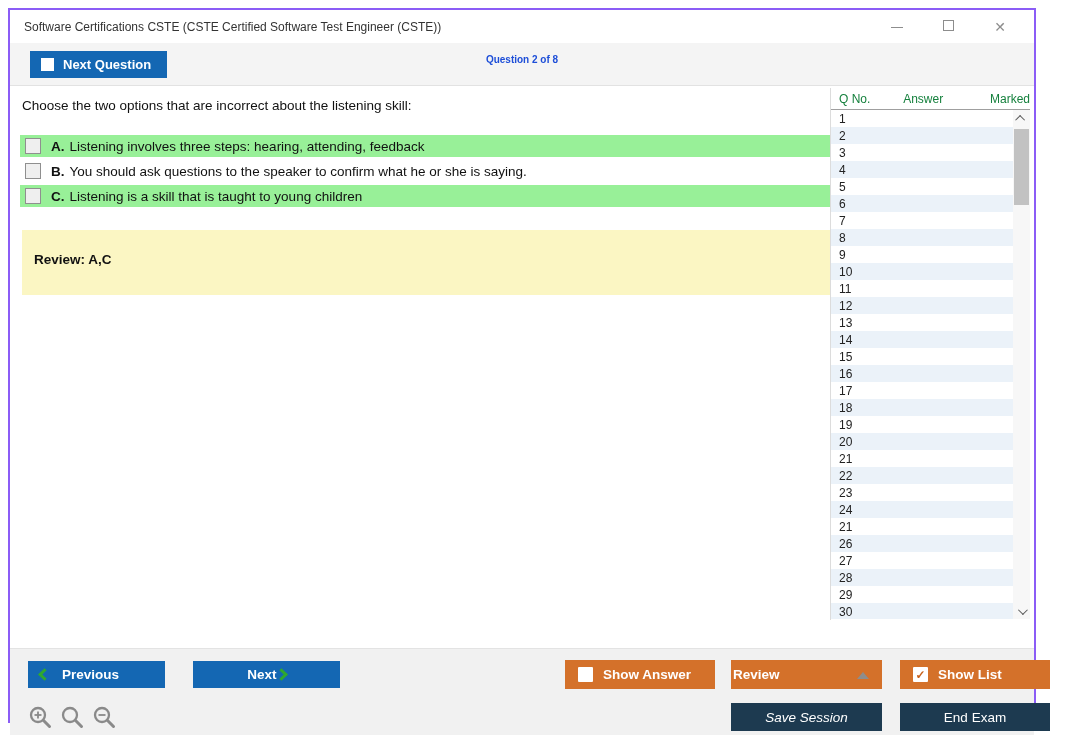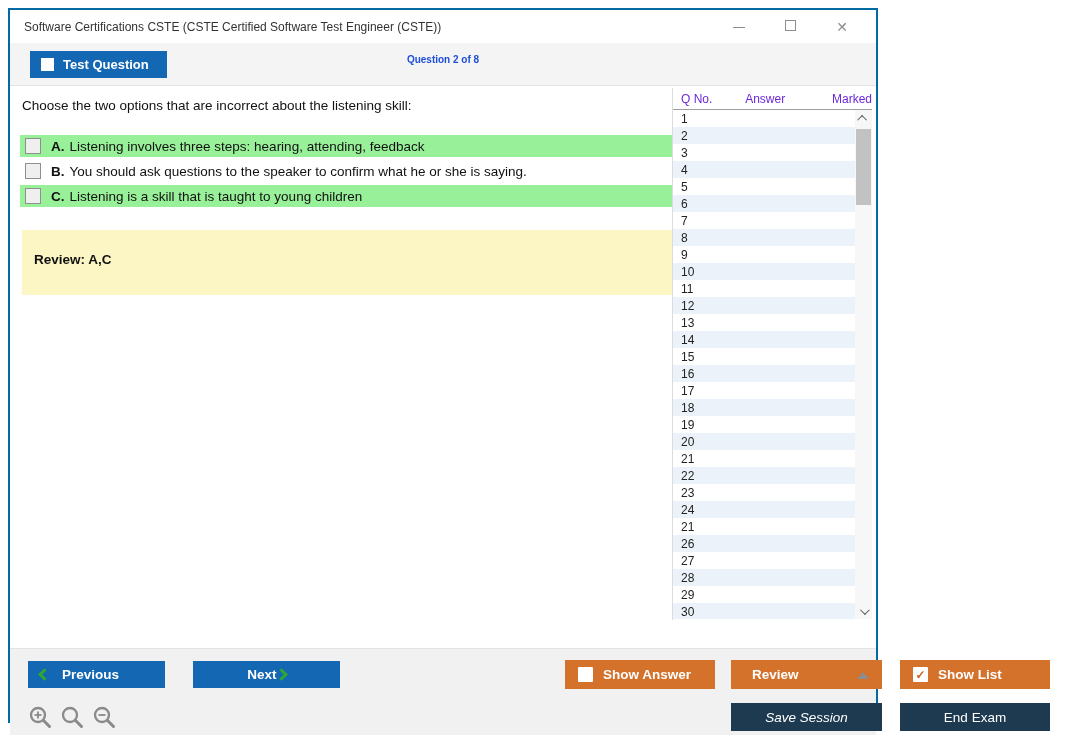--- a/index.html
+++ b/index.html
@@ -1,18 +1,18 @@
 <!DOCTYPE html>
 <html><head>
 <meta charset="utf-8">
 <style>
   * { margin:0; padding:0; box-sizing:border-box; }
   html,body { width:1075px; height:735px; background:#ffffff; font-family:"Liberation Sans", sans-serif; overflow:hidden; }
 
-  .window { position:absolute; left:8px; top:8px; width:870px; height:715px; background:#fff; border:2px solid #0369a1; }
+  .window { position:absolute; left:8px; top:8px; width:1028px; height:715px; background:#fff; border:2px solid #8b5cf6; }
 
   
   .titlebar { height:33px; display:flex; align-items:center; padding:0 14px; background:#fff; }
   .title-text { font-size:12px; color:#333; }
   .win-controls { margin-left:auto; display:flex; align-items:center; gap:40px; padding-right:14px; }
   .win-btn { color:#8d8d8d; font-size:13px; line-height:1; cursor:default; }
   .min-glyph { display:inline-block; width:12px; border-top:1px solid #8d8d8d; vertical-align:middle; }
   .max-glyph { display:inline-block; width:11px; height:11px; border:1px solid #8d8d8d; }
   .close-glyph { font-size:14px; color:#8d8d8d; }
 
@@ -30,21 +30,21 @@
   .option { height:22px; margin-bottom:3px; display:flex; align-items:center; padding-left:5px; font-size:13.5px; color:#111; cursor:pointer; }
   .option.hl { background:#98f098; }
   .opt-cb { width:16px; height:16px; background:#efefef; border:1px solid #8f8f8f; margin-right:10px; flex:none; }
   .opt-letter { font-weight:bold; margin-right:5px; }
 
   .answer-box { position:absolute; left:12px; top:144px; width:830px; height:65px; background:#fbf6c3; }
   .answer-text { position:absolute; left:12px; top:22px; font-size:13.5px; font-weight:bold; color:#111; }
 
   
   .qlist { position:absolute; top:2px; right:4px; width:200px; height:532px; background:#fff; border-left:1px solid #dcdcdc; }
-  .qlist-header { height:22px; display:flex; align-items:center; font-size:12px; color:#6d28d9; border-bottom:1px solid #9f9f9f;gap:17px; }
+  .qlist-header { height:22px; display:flex; align-items:center; font-size:12px; color:#15803d; border-bottom:1px solid #9f9f9f;gap:17px; }
   .qh-col1 { width:60px; padding-left:8px; }
   .qh-col2 { width:77px; }
   .qh-col3 { flex:1; }
   .qlist-body { position:relative; height:509px; overflow:hidden; }
   .qrows { margin-right:17px; }
   .qrow { height:17px; display:flex; align-items:center; font-size:12px; color:#222; cursor:pointer; }
   .qrow.alt { background:#ebf2f9; }
   .qrow .qno { padding-left:8px; }
 
   .scrollbar { position:absolute; right:0; top:0; bottom:0; width:17px; background:#f7f7f7; }
@@ -62,21 +62,21 @@
   .btn-orange { background:#d4712a; color:#fff; font-weight:bold; font-size:13.5px; }
   .btn-navy { background:#1d3a50; color:#fff; font-size:13.5px; justify-content:center; }
 
   .btn-prev { position:absolute; left:18px; top:12px; width:137px; height:27px; padding-left:12px; gap:13px; }
   .btn-next { position:absolute; left:183px; top:12px; width:147px; height:27px; justify-content:center; }
   .gchev { width:9px; height:9px; border-left:3px solid #2fa82f; border-bottom:3px solid #2fa82f; flex:none; }
   .gchev.left { transform:rotate(45deg); }
   .gchev.right { transform:rotate(225deg); }
 
   .btn-showanswer { position:absolute; left:555px; top:11px; width:150px; height:29px; padding-left:13px; gap:10px; }
-  .btn-review { position:absolute; left:721px; top:11px; width:151px; height:29px; padding-left:21px; }
+  .btn-review { position:absolute; left:721px; top:11px; width:151px; height:29px; padding-left:2px; }
   .btn-showlist { position:absolute; left:890px; top:11px; width:150px; height:29px; padding-left:13px; gap:10px; }
   .btn-save { position:absolute; left:721px; top:54px; width:151px; height:28px;font-style:italic; }
   .btn-end { position:absolute; left:890px; top:54px; width:150px; height:28px; }
 
   .wcb { width:15px; height:15px; background:#fff; border-radius:1px; flex:none; display:flex; align-items:center; justify-content:center; font-size:12px; font-weight:bold; color:#c8611b; }
   .tri-up { position:absolute; right:13px; top:12px; width:0; height:0; border-left:6px solid transparent; border-right:6px solid transparent; border-bottom:7px solid #8d8d8d; }
 
   .zoom-tools { position:absolute; left:18px; top:56px; display:flex; gap:7px; }
   .zoom-tools svg { cursor:pointer; }
 </style>
@@ -90,21 +90,21 @@
     <div class="win-controls">
       <span class="win-btn"><span class="min-glyph"></span></span>
       <span class="win-btn"><span class="max-glyph"></span></span>
       <span class="win-btn close-glyph">✕</span>
     </div>
   </div>
 
   <div class="headerband">
     <button class="btn-mark">
       <span class="cb"></span>
-      <span class="lbl">Test Question</span>
+      <span class="lbl">Next Question</span>
     </button>
     <div class="counter">Question 2 of 8</div>
   </div>
 
   <div class="main">
     <div class="prompt">Choose the two options that are incorrect about the listening skill:</div>
 
     <div class="options">
         <div class="option hl">
         <span class="opt-cb"></span>

